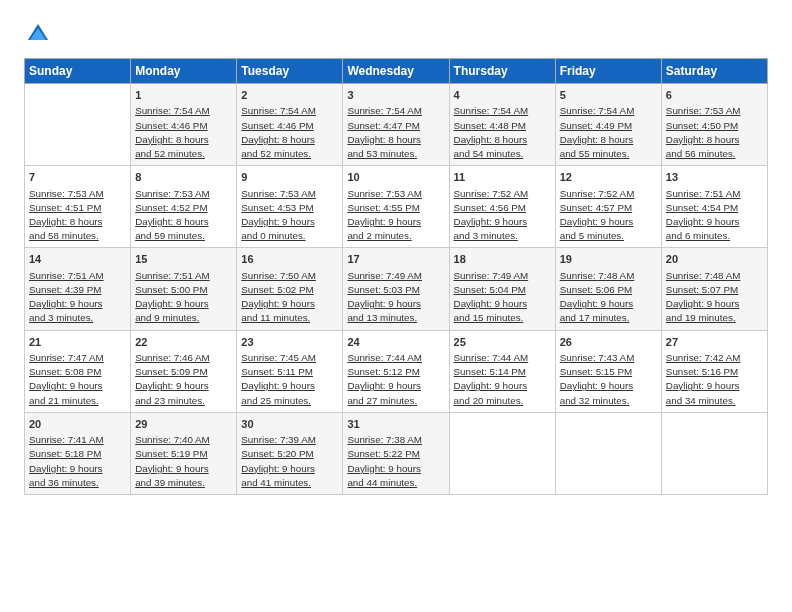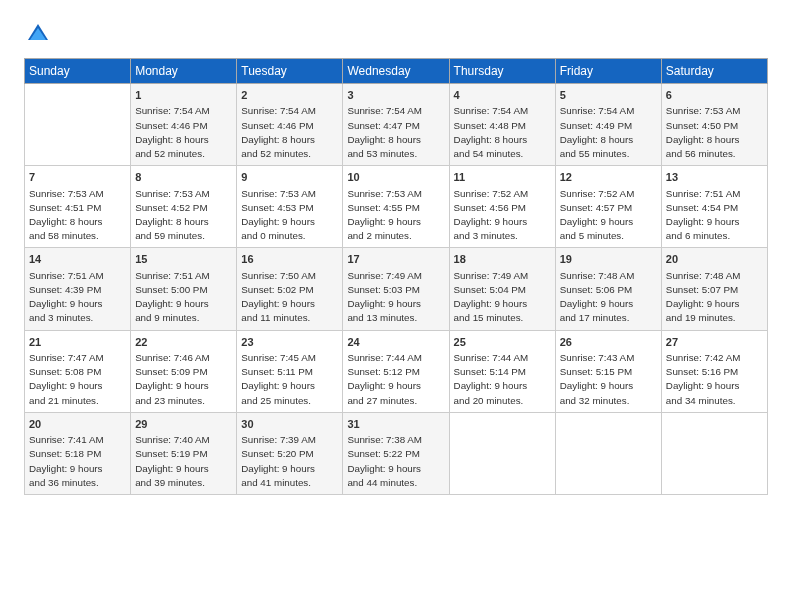--- a/index.html
+++ b/index.html
@@ -64,21 +64,21 @@
       font-size: 10.5px;
     }
     .calendar thead tr {
       background-color: #1565c0;
       color: #fff;
     }
     .calendar thead th {
       padding: 5px 4px;
       text-align: left;
       font-size: 12px;
-      font-weight: normal;
+      font-weight: bold;
       border: 1px solid #aaa;
     }
     .calendar tbody tr {
       background: #fff;
     }
     .calendar tbody tr:nth-child(odd) {
       background: #f5f5f5;
     }
     .calendar tbody td {
       vertical-align: top;
@@ -91,20 +91,21 @@
       line-height: 1.4;
     }
     .day-number {
       font-weight: bold;
       font-size: 11px;
       margin-bottom: 1px;
     }
     .day-info {
       font-size: 9.8px;
       line-height: 1.45;
+      text-decoration: underline;
     }
     .empty-cell {
       background: #fff !important;
     }
   </style>
 </head>
 <body>
 
 <div class="page">
   <div class="header">

